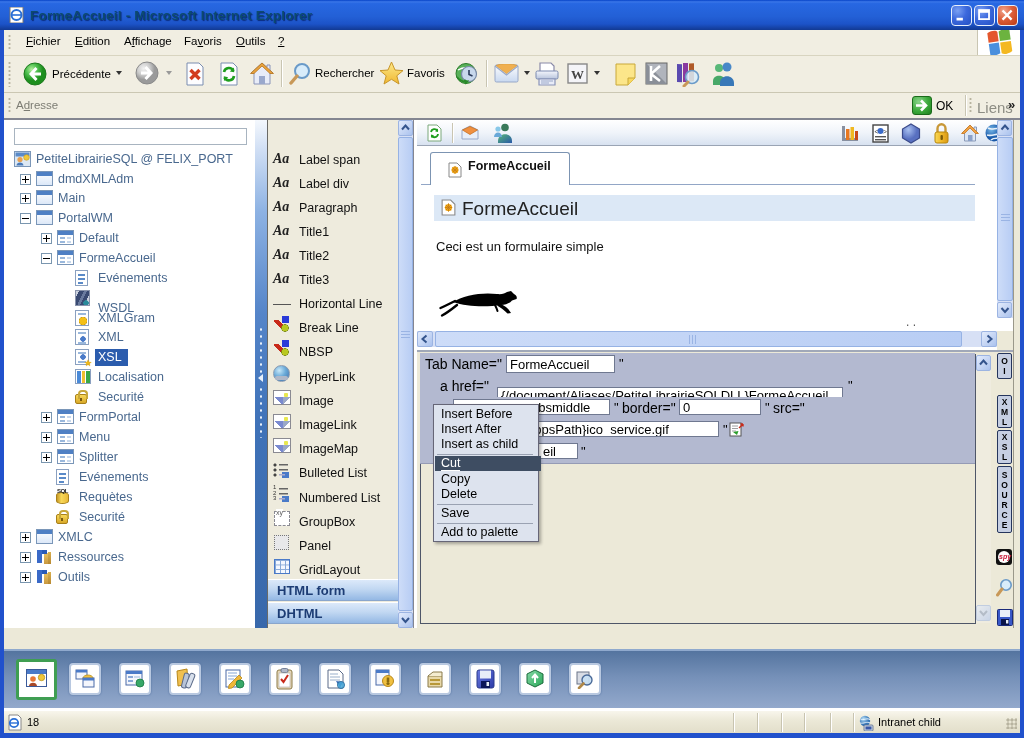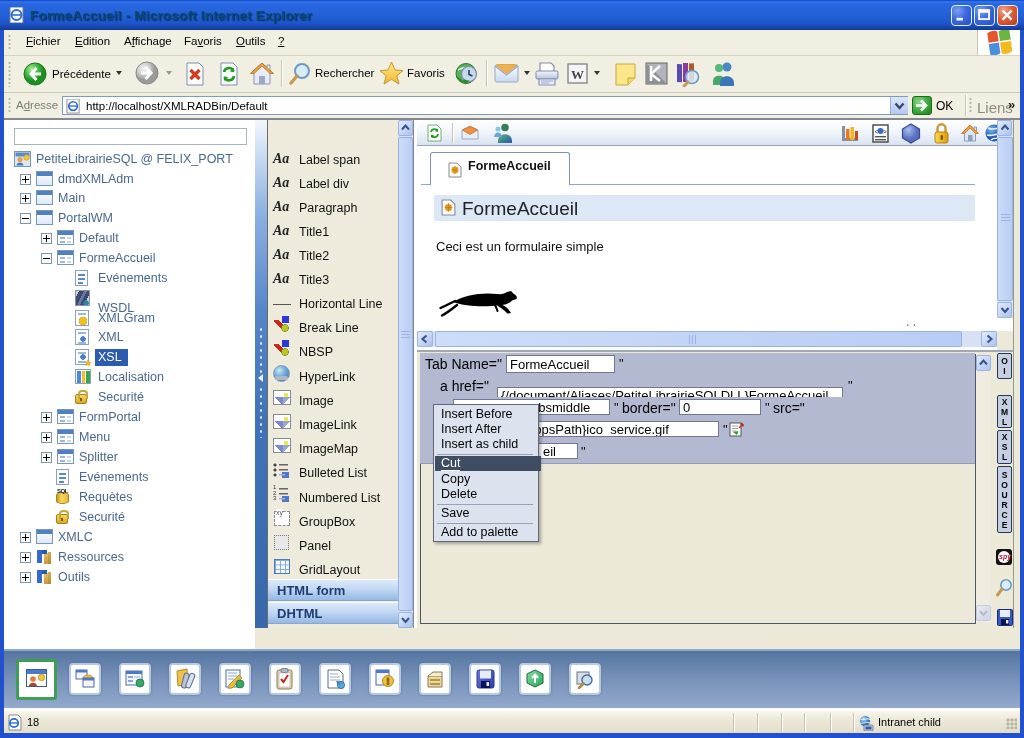--- a/index.html
+++ b/index.html
@@ -21,21 +21,21 @@
 #toolbar{left:4px;top:56px;width:1016px;height:36px;background:#f1eee2;border-bottom:1px solid #cbc7b3;}
 .tsep{position:absolute;top:4px;width:1px;height:27px;background:#c9c5b2;border-right:1px solid #fff;}
 .grip{position:absolute;width:3px;background-image:radial-gradient(circle,#b8b4a0 1px,transparent 1.2px);background-size:3px 4px;}
 .tlabel{position:absolute;font-size:11.5px;color:#000;}
 .ddarr{position:absolute;width:0;height:0;border-left:3.5px solid transparent;border-right:3.5px solid transparent;border-top:4px solid #333;}
 
 #addrbar{left:4px;top:93px;width:1016px;height:25px;background:#f1eee2;}
 #addrinput{left:58px;top:3px;width:846px;height:19px;background:#fff;border:1px solid #7f9db9;box-sizing:border-box;}
 #contentborder{left:4px;top:118px;width:1016px;height:2px;background:#848691;}
 
-#treepanel{left:4px;top:120px;width:251px;height:588px;background:#fff;}
+#treepanel{left:4px;top:120px;width:251px;height:508px;background:#fff;}
 .trow{position:absolute;font-size:12.5px;color:#49688e;white-space:nowrap;}
 .pbox{position:absolute;width:11px;height:11px;background:#fff;border:1px solid #7a96af;box-sizing:border-box;}
 .pbox:before{content:"";position:absolute;left:1px;top:4px;width:7px;height:1px;background:#000;}
 .pbox.plus:after{content:"";position:absolute;left:4px;top:1px;width:1px;height:7px;background:#000;}
 
 .icon-win{width:17px;height:15px;border:1px solid #7a96b8;box-sizing:border-box;background:linear-gradient(#4f80c4,#4f80c4) 0 0/100% 4px no-repeat,linear-gradient(180deg,#fff,#dce8f8);}
 .icon-form{width:17px;height:15px;border:1px solid #7a96b8;box-sizing:border-box;background:linear-gradient(#4f80c4,#4f80c4) 0 0/100% 4px no-repeat,linear-gradient(#9ab8dc,#9ab8dc) 2px 6px/5px 2px no-repeat,linear-gradient(#c8d8ec,#c8d8ec) 9px 6px/4px 2px no-repeat,linear-gradient(#9ab8dc,#9ab8dc) 2px 10px/5px 2px no-repeat,linear-gradient(#c8d8ec,#c8d8ec) 9px 10px/4px 2px no-repeat,#fff;}
 .icon-evt{width:13px;height:16px;border:1px solid #8aa0c0;box-sizing:border-box;background:linear-gradient(#5a8ac8,#5a8ac8) 2px 3px/7px 2px no-repeat,linear-gradient(#5a8ac8,#5a8ac8) 2px 7px/7px 2px no-repeat,linear-gradient(#5a8ac8,#5a8ac8) 2px 11px/5px 2px no-repeat,#fff;}
 .icon-wsdl{width:15px;height:16px;border:1px solid #8a94ac;box-sizing:border-box;background:radial-gradient(circle at 10px 12px,#2a8a9a 2.5px,transparent 3px),linear-gradient(115deg,transparent 15%,#3a4a72 15% 40%,#6a7a9e 40% 55%,#3a4a72 55% 75%,transparent 75%),#ccd2de;}
 .icon-gram{width:14px;height:16px;border:1px solid #8aa0c0;box-sizing:border-box;background:radial-gradient(circle at 7px 10px,#f4c018 3.5px,#b88c10 4px,transparent 4.5px),linear-gradient(#9ab8dc,#9ab8dc) 2px 2px/8px 2px no-repeat,#fff;}
@@ -262,31 +262,20 @@
     <svg class="abs" style="left:706px;top:5px;" width="26" height="26" viewBox="0 0 26 26">
         <circle cx="9" cy="7" r="4" fill="#58b878"></circle>
         <path d="M3 20 C3 13 15 13 15 20 L15 24 L3 24 Z" fill="#48a868"></path>
         <circle cx="17" cy="6" r="4.5" fill="#4888c8"></circle>
         <path d="M10 22 C10 13 24 13 24 22 L24 25 L10 25 Z" fill="#3878b8"></path>
       </svg>
   </div>
   <div id="addrbar" class="abs">
     <div class="grip" style="left:4px;top:4px;height:17px;"></div>
     <div class="abs" style="left:12px;top:6px;font-size:11.5px;color:#7d7d74;">A<u>d</u>resse</div>
-    <div id="addrinput" class="abs">
-      <svg class="abs" style="left:3px;top:1.5px;" width="15" height="15" viewBox="0 0 16 16">
-          <rect x="1" y="0" width="13" height="15" fill="#fff" stroke="#888" stroke-width="1"></rect>
-          <circle cx="7.5" cy="7.5" r="4.6" fill="none" stroke="#2a6fd6" stroke-width="1.8"></circle>
-          <path d="M3 7.5 H12" stroke="#2a6fd6" stroke-width="1.4"></path>
-        </svg>
-      <div class="abs" style="left:23px;top:3px;font-size:11.5px;">http://localhost/XMLRADBin/Default</div>
-      <div class="abs" style="left:827px;top:0px;width:17px;height:17px;background:linear-gradient(180deg,#dce6fb,#b4c8f2);border-left:1px solid #9ab0dd;"><svg width="17" height="17" viewBox="0 0 17 17">
-            <path d="M4.5 6.5 L8.5 11 L12.5 6.5" stroke="#35486a" stroke-width="2.4" fill="none"></path>
-          </svg></div>
-    </div>
     <div class="abs" style="left:908px;top:3px;width:20px;height:19px;border-radius:3px;background:radial-gradient(circle at 32% 28%,#8ad48a 0%,#3aa83a 55%,#1e7e1e 100%);border:1px solid #1a6a1a;box-sizing:border-box;"><svg width="18" height="17" viewBox="0 0 18 17">
           <path d="M3 8.5 L12 8.5 M8 3.5 L13 8.5 L8 13.5" stroke="#fff" stroke-width="2.6" fill="none"></path>
         </svg></div>
     <div class="abs" style="left:932px;top:6px;font-size:12px;">OK</div>
     <div class="tsep" style="left:961px;top:2px;height:21px;"></div>
     <div class="grip" style="left:965px;top:4px;height:17px;"></div>
     <div class="abs" style="left:973px;top:6px;font-size:15px;color:#8d8d84;">Liens</div>
     <div class="abs" style="left:1004px;top:4px;font-size:13px;font-weight:bold;color:#222;">»</div>
   </div>
   <div id="contentborder" class="abs"></div>

